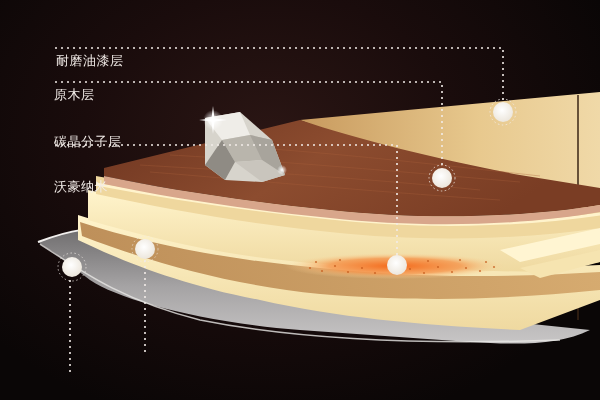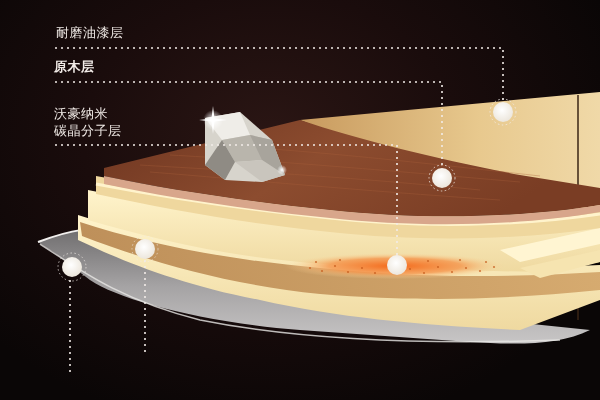--- a/index.html
+++ b/index.html
@@ -1,21 +1,21 @@
 <!DOCTYPE html>
 <html><head>
 <meta charset="utf-8">
 <style>
   html, body { margin:0; padding:0; }
   body { width:600px; height:400px; overflow:hidden; background:#0d0807; font-family:"DejaVu Sans","Liberation Sans",sans-serif; }
   #stage { position:relative; width:600px; height:400px; overflow:hidden;
     background: radial-gradient(ellipse at 45% 35%, #2b1614 0%, #1a0c0c 40%, #0a0606 80%); }
   svg.art { position:absolute; left:0; top:0; }
   .label { position:absolute; color:#f2ece8; font-size:13px; line-height:17px; letter-spacing:0.5px; white-space:nowrap; }
-  .label div { display:block; }
+  .label div { display:block;margin-top:28px; }
 </style>
 </head>
 <body>
 
 <div id="stage">
 
   <svg class="art" width="600" height="400" viewBox="0 0 600 400">
     <defs>
       <linearGradient id="gWoodTop" x1="0" y1="0" x2="1" y2="0.3">
         <stop offset="0" stop-color="#6e3520"></stop>
@@ -135,20 +135,20 @@
       <circle cx="145" cy="249" r="13" fill="none" stroke="#f2ece8" stroke-width="1" stroke-dasharray="1.5 2.5" opacity="0.6"></circle>
       <circle cx="145" cy="249" r="10" fill="url(#gDot)"></circle>
       <circle cx="72" cy="267" r="14" fill="none" stroke="#f2ece8" stroke-width="1" stroke-dasharray="1.5 2.5" opacity="0.7"></circle>
       <circle cx="72" cy="267" r="10" fill="url(#gDot)"></circle>
     </g>
   </svg>
 
   <div class="label" style="left:56px; top:24px;">
     <div>耐磨油漆层</div>
   </div>
-  <div class="label" style="left:54px; top:58px;font-weight:bold;">
+  <div class="label" style="left:54px; top:58px;">
     <div>原木层</div>
   </div>
   <div class="label" style="left:54px; top:105px;">
+    <div>碳晶分子层</div>
     <div>沃豪纳米</div>
-    <div>碳晶分子层</div>
   </div>
 </div>
 
 </body></html>

